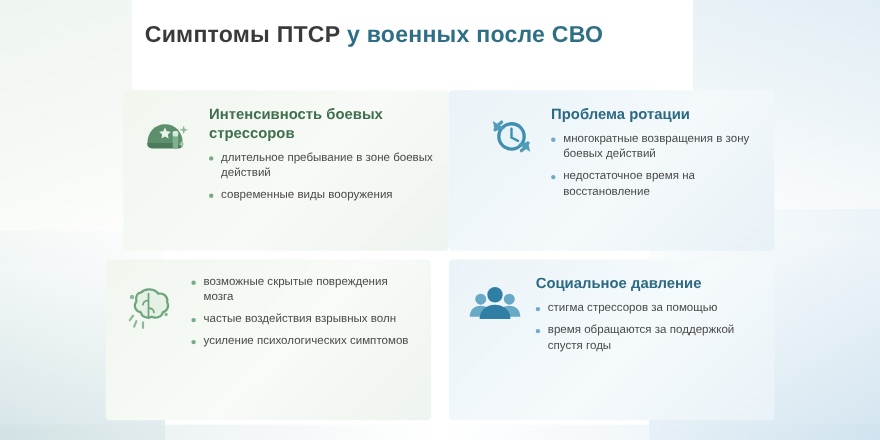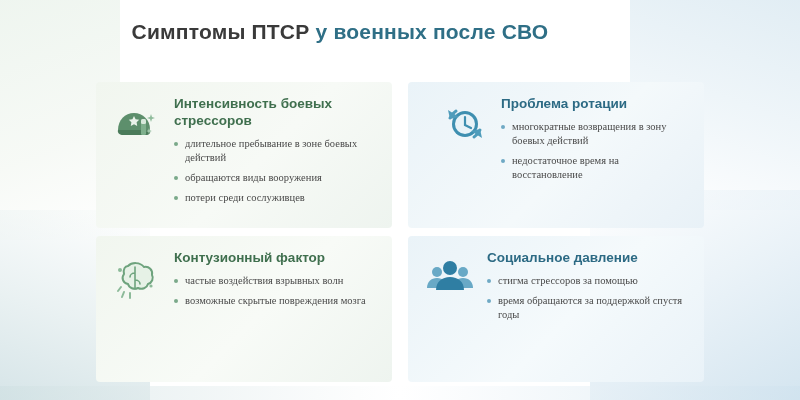--- a/index.html
+++ b/index.html
@@ -58,21 +58,21 @@
   }
   .card {
     position: absolute;
     width: 296px; height: 146px;
     border-radius: 4px;
     padding: 12px 14px 10px 12px;
     display: flex;
     align-items: flex-start;
     gap: 10px;
   }
-  .card.c0 { left: 0;    top: 0;   background: linear-gradient(135deg,#f1f6ef 0%, #f7faf6 55%, #eef4ef 100%); }
+  .card.c0 { left: 16px;    top: 0;   background: linear-gradient(135deg,#f1f6ef 0%, #f7faf6 55%, #eef4ef 100%); }
   .card.c1 { left: 312px; top: 0;  background: linear-gradient(135deg,#eaf3f8 0%, #f4f9fb 55%, #e8f1f7 100%); padding-left: 27px; }
   .card.c2 { left: 0;    top: 154px; background: linear-gradient(135deg,#f1f6ef 0%, #f8fbf7 55%, #eef4ef 100%); }
   .card.c3 { left: 312px; top: 154px; background: linear-gradient(135deg,#eaf3f8 0%, #f5fafc 55%, #e9f2f8 100%); padding-left: 13px; }
 
   .card-icon {
     flex: 0 0 auto;
     width: 56px; height: 56px;
     margin-top: 2px;
     display: flex; align-items: center; justify-content: center;
   }
@@ -88,21 +88,20 @@
   .blue  .card-title { color: #2c6a84; }
 
   ul.bullets { list-style: none; margin: 0; padding: 0; }
   ul.bullets li {
     position: relative;
     padding-left: 11px;
     font-size: 10.5px;
     line-height: 1.33;
     margin-bottom: 6px;
     color: #4a4a4a;
-    font-family: Liberation Serif, serif;
   }
   ul.bullets li::before {
     content: "";
     position: absolute; left: 0; top: 5px;
     width: 4px; height: 4px; border-radius: 50%;
   }
   .green ul.bullets li::before { background: #7aa98a; }
   .blue  ul.bullets li::before { background: #6fa9c4; }
 </style>
 </head>
@@ -129,22 +128,21 @@
         <rect x="33" y="23" width="5" height="16" rx="1.5" fill="#7fb08d"></rect>
         <rect x="33" y="23" width="5" height="5" rx="1.5" fill="#d9e9dc"></rect>
         <path d="M43 18l1 3 3 1-3 1-1 3-1-3-3-1 3-1z" fill="#8fbb9b"></path>
         <path d="M41 32l.8 2.2 2.2.8-2.2.8L41 38l-.8-2.2-2.2-.8 2.2-.8z" fill="#a7cbb0"></path>
       </svg>
     </div>
     <div class="card-body">
       <div class="card-title">Интенсивность боевых стрессоров</div>
       <ul class="bullets">
         <li>длительное пребывание в зоне боевых действий</li>
-        <li>обращаются виды вооружения</li>
-        <li>потери среди сослуживцев</li>
+        <li>современные виды вооружения</li>
       </ul>
     </div>
   </div>
 
   <div class="card c1 blue">
     <div class="card-icon">
       <svg width="56" height="56" viewBox="0 0 56 56" aria-hidden="true">
         <circle cx="30" cy="28" r="13" fill="#3e8fb0"></circle>
         <circle cx="30" cy="28" r="10" fill="#e8f3f8"></circle>
         <path d="M30 21v8l6 3" stroke="#3e8fb0" stroke-width="2.2" fill="none" stroke-linecap="round"></path>
@@ -167,24 +165,24 @@
     <div class="card-icon">
       <svg width="56" height="56" viewBox="0 0 56 56" aria-hidden="true">
         <path d="M20 16c4-4 12-4 16 1 5-1 9 3 8 8 2 3 0 8-4 9-1 4-6 6-10 4-4 2-9 0-10-4-5-1-7-6-4-10-1-5 1-8 4-8z" fill="#e6f1e6" stroke="#6ea37d" stroke-width="2"></path>
         <path d="M27 17v22M27 23c-3 0-5 2-5 4M27 30c3 0 5 2 5 4" stroke="#6ea37d" stroke-width="1.6" fill="none" stroke-linecap="round"></path>
         <path d="M13 37l-3 4M16 42l-2 5M22 43l0 5" stroke="#8cba99" stroke-width="2" stroke-linecap="round"></path>
         <circle cx="12" cy="20" r="2" fill="#8cba99"></circle>
         <circle cx="43" cy="36" r="1.6" fill="#8cba99"></circle>
       </svg>
     </div>
     <div class="card-body">
-      <div class="card-title">Контузионный фактор</div>
-      <ul class="bullets">
+      <ul class="bullets">
+        <li>возможные скрытые повреждения мозга</li>
         <li>частые воздействия взрывных волн</li>
-        <li>возможные скрытые повреждения мозга</li>
+        <li>усиление психологических симптомов</li>
       </ul>
     </div>
   </div>
 
   <div class="card c3 blue">
     <div class="card-icon">
       <svg width="56" height="56" viewBox="0 0 56 56" aria-hidden="true">
         <circle cx="16" cy="22" r="5" fill="#69a9c6"></circle>
         <path d="M6 38c0-6 4-10 10-10s10 4 10 10z" fill="#69a9c6"></path>
         <circle cx="42" cy="22" r="5" fill="#69a9c6"></circle>

